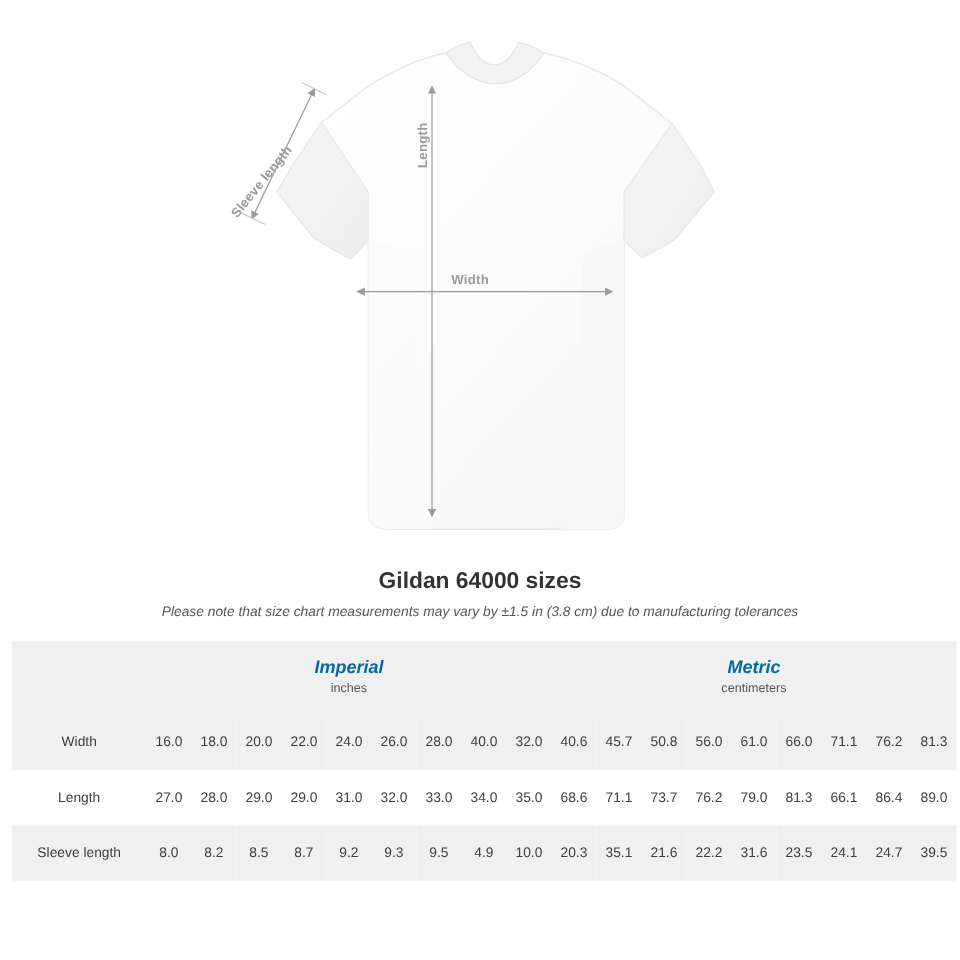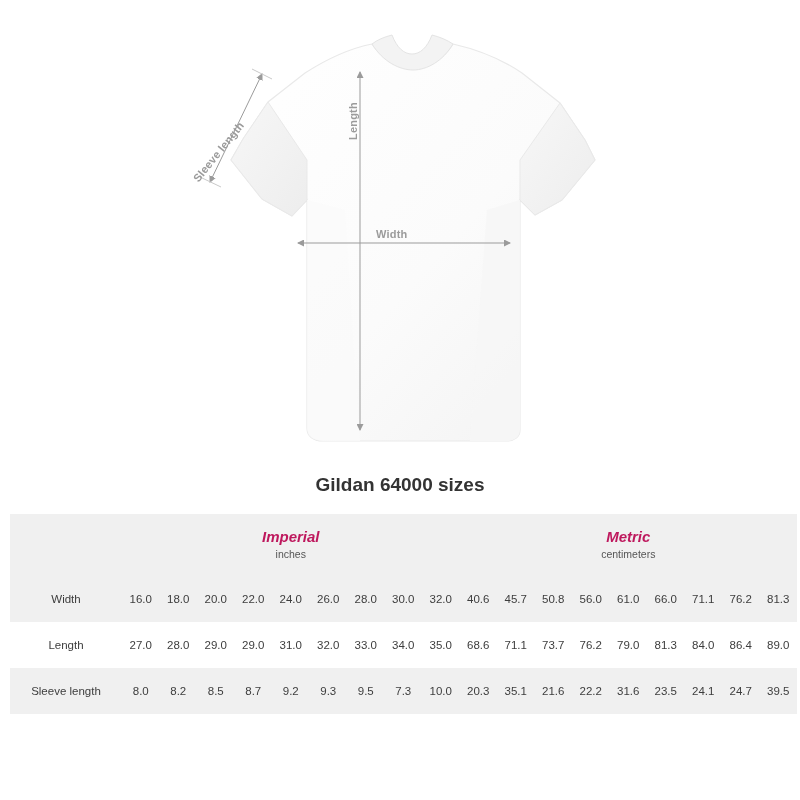--- a/index.html
+++ b/index.html
@@ -93,21 +93,21 @@
     font-weight: normal;
   }
   .unit-head {
     height: 62px;
     background: #f0f0f0;
   }
   .unit-title {
     font-size: 15px;
     font-weight: bold;
     font-style: italic;
-    color: #be185d;
+    color: #0369a1;
     line-height: 1.25;
   }
   .unit-sub {
     font-size: 10.5px;
     color: #555555;
     line-height: 1.4;
   }
   .row-head {
     font-weight: bold;
     font-size: 12px;
@@ -191,20 +191,21 @@
       <line x1="200" y1="177" x2="221" y2="187" stroke="#c9c9c9" stroke-width="1"></line>
     </svg>
 
     <div class="dim-label" id="label-length">Length</div>
     <div class="dim-label" id="label-width">Width</div>
     <div class="dim-label" id="label-sleeve">Sleeve length</div>
   </div>
 
   <div id="title-block">
     <h1 id="chart-title">Gildan 64000 sizes</h1>
+    <p id="chart-note">Please note that size chart measurements may vary by ±1.5 in (3.8 cm) due to manufacturing tolerances</p>
   </div>
 
   <div id="table-wrap">
     <table class="sizes">
       <colgroup>
         <col class="first-col">
         <col class="size-col">
           <col class="size-col">
           <col class="size-col">
           <col class="size-col">
@@ -240,21 +241,21 @@
 
         <tr class="row-shaded">
           <td class="row-head">Width</td>
           <td>16.0</td>
           <td>18.0</td>
           <td>20.0</td>
           <td>22.0</td>
           <td>24.0</td>
           <td>26.0</td>
           <td>28.0</td>
-          <td>30.0</td>
+          <td>40.0</td>
           <td>32.0</td>
           <td>40.6</td>
           <td>45.7</td>
           <td>50.8</td>
           <td>56.0</td>
           <td>61.0</td>
           <td>66.0</td>
           <td>71.1</td>
           <td>76.2</td>
           <td>81.3</td>
@@ -270,35 +271,35 @@
           <td>32.0</td>
           <td>33.0</td>
           <td>34.0</td>
           <td>35.0</td>
           <td>68.6</td>
           <td>71.1</td>
           <td>73.7</td>
           <td>76.2</td>
           <td>79.0</td>
           <td>81.3</td>
-          <td>84.0</td>
+          <td>66.1</td>
           <td>86.4</td>
           <td>89.0</td>
         </tr>
 
         <tr class="row-shaded">
           <td class="row-head">Sleeve length</td>
           <td>8.0</td>
           <td>8.2</td>
           <td>8.5</td>
           <td>8.7</td>
           <td>9.2</td>
           <td>9.3</td>
           <td>9.5</td>
-          <td>7.3</td>
+          <td>4.9</td>
           <td>10.0</td>
           <td>20.3</td>
           <td>35.1</td>
           <td>21.6</td>
           <td>22.2</td>
           <td>31.6</td>
           <td>23.5</td>
           <td>24.1</td>
           <td>24.7</td>
           <td>39.5</td>

